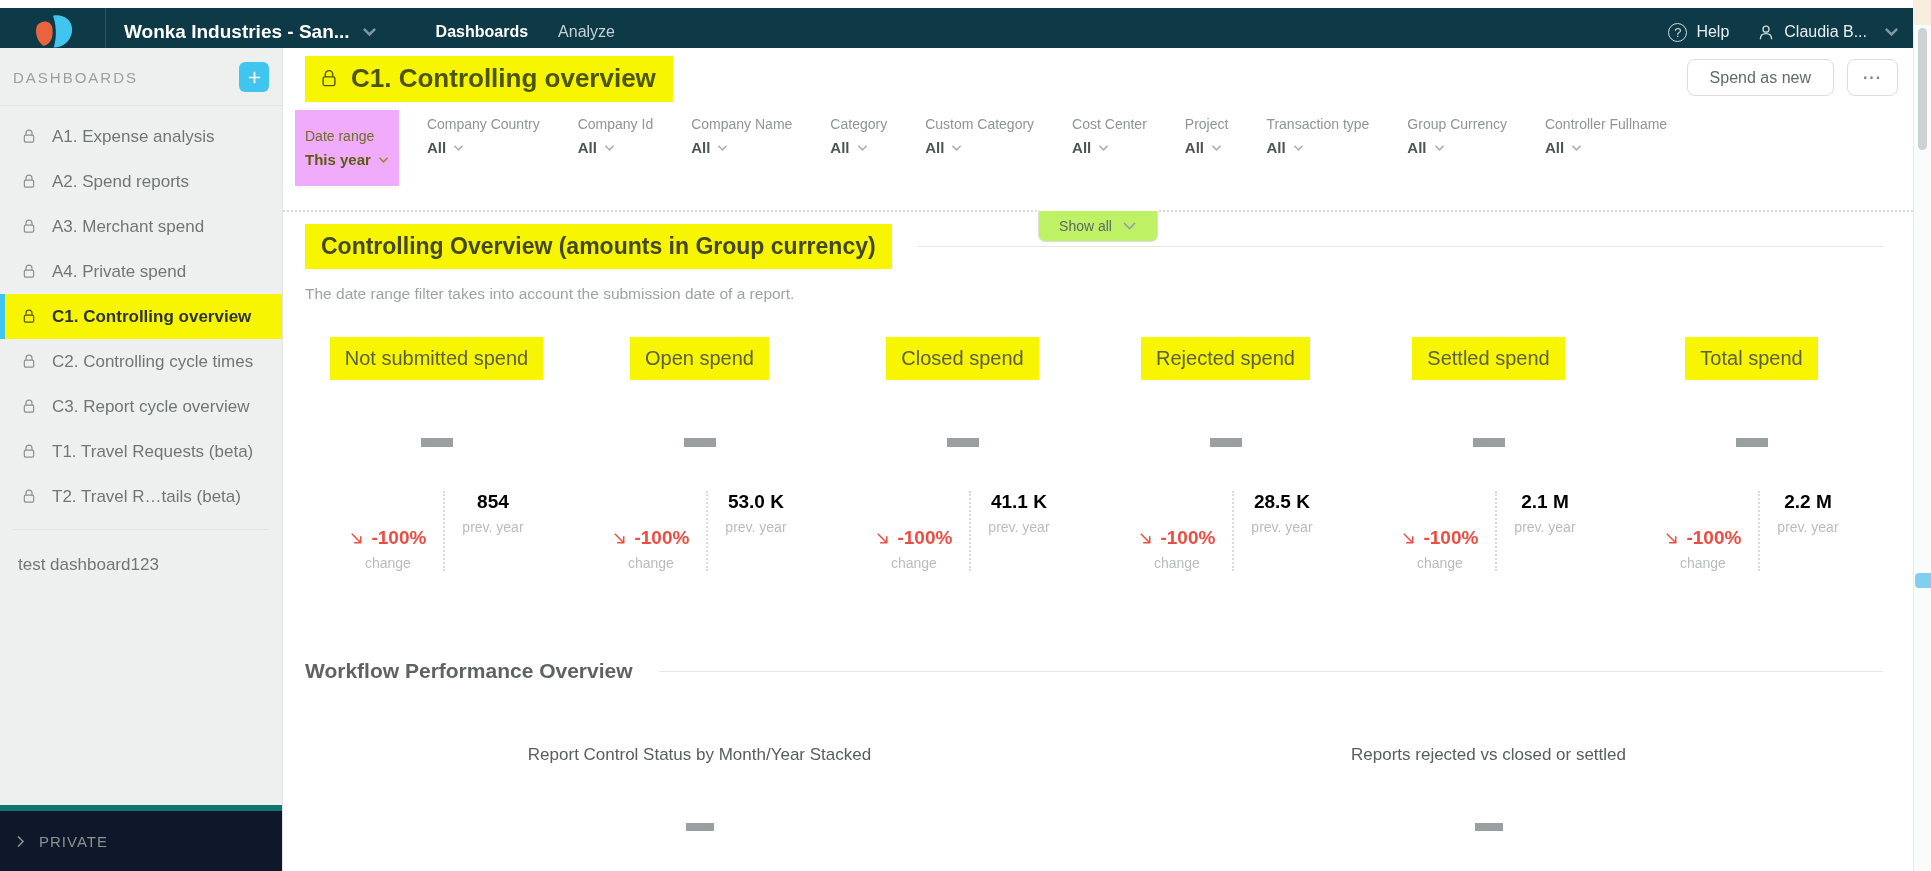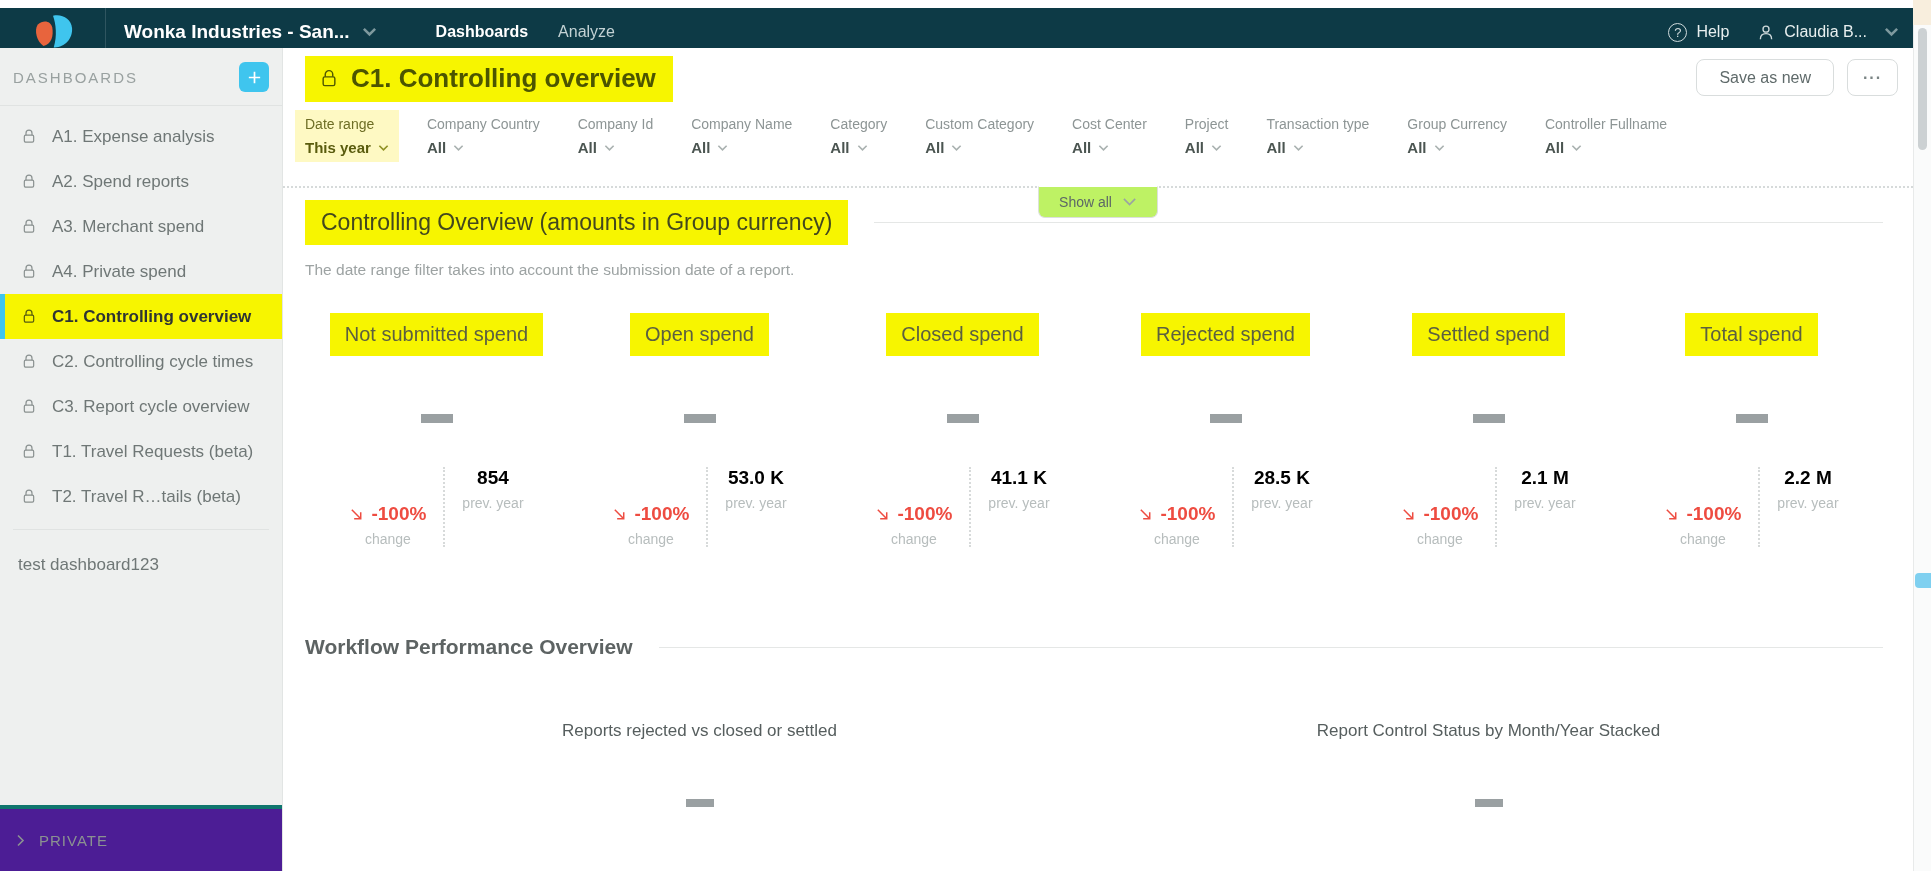--- a/index.html
+++ b/index.html
@@ -42,49 +42,49 @@
   .sb-divider { border-top:1px solid #e0e3e2; }
   .sb-list { padding-top:8px; }
   .sb-item { height:45px; display:flex; align-items:center; gap:15px;
     padding-left:21px; font-size:17px; color:#6f7776; cursor:pointer; }
   .sb-item svg { flex:0 0 auto; }
   .sb-item.active { background:#f7f500; border-left:5px solid #3fc5ee;
     padding-left:16px; font-weight:bold; color:#2e3433; }
   .sb-item.plain { padding-left:18px; }
   .sb-inner-div { border-top:1px solid #e0e3e2; margin:10px 13px 12px 13px; }
   .sb-private { position:absolute; bottom:0; left:0; right:0; height:66px;
-    border-top:4px solid #0f766e; background:#4c1d95; display:flex; align-items:center;
+    border-top:6px solid #0f766e; background:#0f172a; display:flex; align-items:center;
     gap:13px; padding-left:15px; color:#8b9291; font-size:15px; letter-spacing:1px; cursor:pointer; }
 
   
   .main { position:absolute; left:283px; top:48px; right:18px; bottom:0; background:#fff; }
   .main-header { display:flex; align-items:flex-start; padding:8px 15px 0 22px; height:64px; }
   .page-title { display:inline-flex; align-items:center; gap:12px; background:#f7f500;
     padding:7px 17px 8px 14px; font-size:26px; font-weight:bold; color:#4c5500; }
   .header-actions { margin-left:auto; display:flex; gap:13px; padding-top:3px; }
   .btn { background:#fff; border:1px solid #d9dddd; border-radius:8px; height:37px;
     padding:0 22px; font-size:16px; color:#5f6a6a; display:flex; align-items:center; cursor:pointer; }
   .btn.more { padding:0 15px; font-weight:bold; color:#7a8484; letter-spacing:1px; }
 
   .filterbar { position:relative; padding:4px 22px 30px 22px; border-bottom:2px dotted #d6dada; }
   .filters { display:flex; gap:38px; align-items:flex-start; }
   .filter { cursor:pointer; }
   .flabel { font-size:14px; color:#8d9595; margin-bottom:7px; white-space:nowrap; }
   .fvalue { font-size:15px; font-weight:bold; color:#4b5551; display:flex; gap:7px; align-items:center; }
-  .filter.highlighted { background:#fef9c3; margin:-6px -10px; padding:6px 10px; }
+  .filter.highlighted { background:#f0abfc; margin:-6px -10px; padding:18px 10px; }
   .filter.highlighted .flabel { color:#6e6e25; }
   .filter.highlighted .fvalue { color:#5a5c0e; }
   .show-all { position:absolute; left:50%; bottom:-32px; transform:translateX(-50%);
     background:#bef264; border:1px solid #dcdfde; border-top-color:#fff; border-radius:0 0 7px 7px;
     height:32px; padding:0 20px; font-size:14px; color:#5d6767;
     display:flex; align-items:center; gap:10px; cursor:pointer; }
 
   .content { padding:12px 30px 0 22px; }
   .section-head { display:flex; align-items:center; gap:26px; }
-  .h-highlight { background:#f7f500; padding:9px 16px; font-size:23px; font-weight:normal; color:#43481e; }
+  .h-highlight { background:#f7f500; padding:9px 16px; font-size:23px; font-weight:bold; color:#43481e; }
   .section-line { flex:1; border-top:1px solid #e5e7e6; }
   .desc { margin-top:12px; font-size:15.5px; color:#9da3a3; line-height:26px; }
 
   .kpis { display:grid; grid-template-columns:repeat(6,1fr); margin-top:30px; }
   .kpi { text-align:center; }
   .kpi-title { display:inline-block; background:#f7f500; padding:10px 15px;
     font-size:20px; color:#5c6040; white-space:nowrap; }
   .kpi-dash { width:32px; height:9px; background:#9aa0a2; margin:58px auto 0; }
   .kpi-stats { margin-top:44px; display:flex; justify-content:center; }
   .kpi-cell { padding:0 17px; text-align:center; }
@@ -237,21 +237,21 @@
 
   <div class="main-header">
     <div class="page-title">
       <svg width="20" height="21" viewBox="0 0 24 24">
         <path d="M7.5 10 V7 a4.5 4.5 0 0 1 9 0 V10" fill="none" stroke="#4f5800" stroke-width="1.7"></path>
         <rect x="5" y="10" width="14" height="10.5" rx="2" fill="none" stroke="#4f5800" stroke-width="1.7"></rect>
       </svg>
       <span>C1. Controlling overview</span>
     </div>
     <div class="header-actions">
-      <button class="btn">Save as new</button>
+      <button class="btn">Spend as new</button>
       <button class="btn more">···</button>
     </div>
   </div>
 
   <div class="filterbar">
     <div class="filters">
 
       <div class="filter highlighted">
         <div class="flabel">Date range</div>
         <div class="fvalue">
@@ -494,25 +494,25 @@
       </div>
     </div>
 
     <div class="workflow">
       <div class="section-head">
         <span class="wf-title">Workflow Performance Overview</span>
         <span class="section-line"></span>
       </div>
       <div class="charts">
         <div>
+          <div class="chart-title">Report Control Status by Month/Year Stacked</div>
+          <div class="chart-dash"></div>
+        </div>
+        <div>
           <div class="chart-title">Reports rejected vs closed or settled</div>
-          <div class="chart-dash"></div>
-        </div>
-        <div>
-          <div class="chart-title">Report Control Status by Month/Year Stacked</div>
           <div class="chart-dash"></div>
         </div>
       </div>
     </div>
   </div>
 </div>
 
 <div class="scrollstrip">
   <div class="scroll-cream"></div>
   <div class="scroll-thumb"></div>

